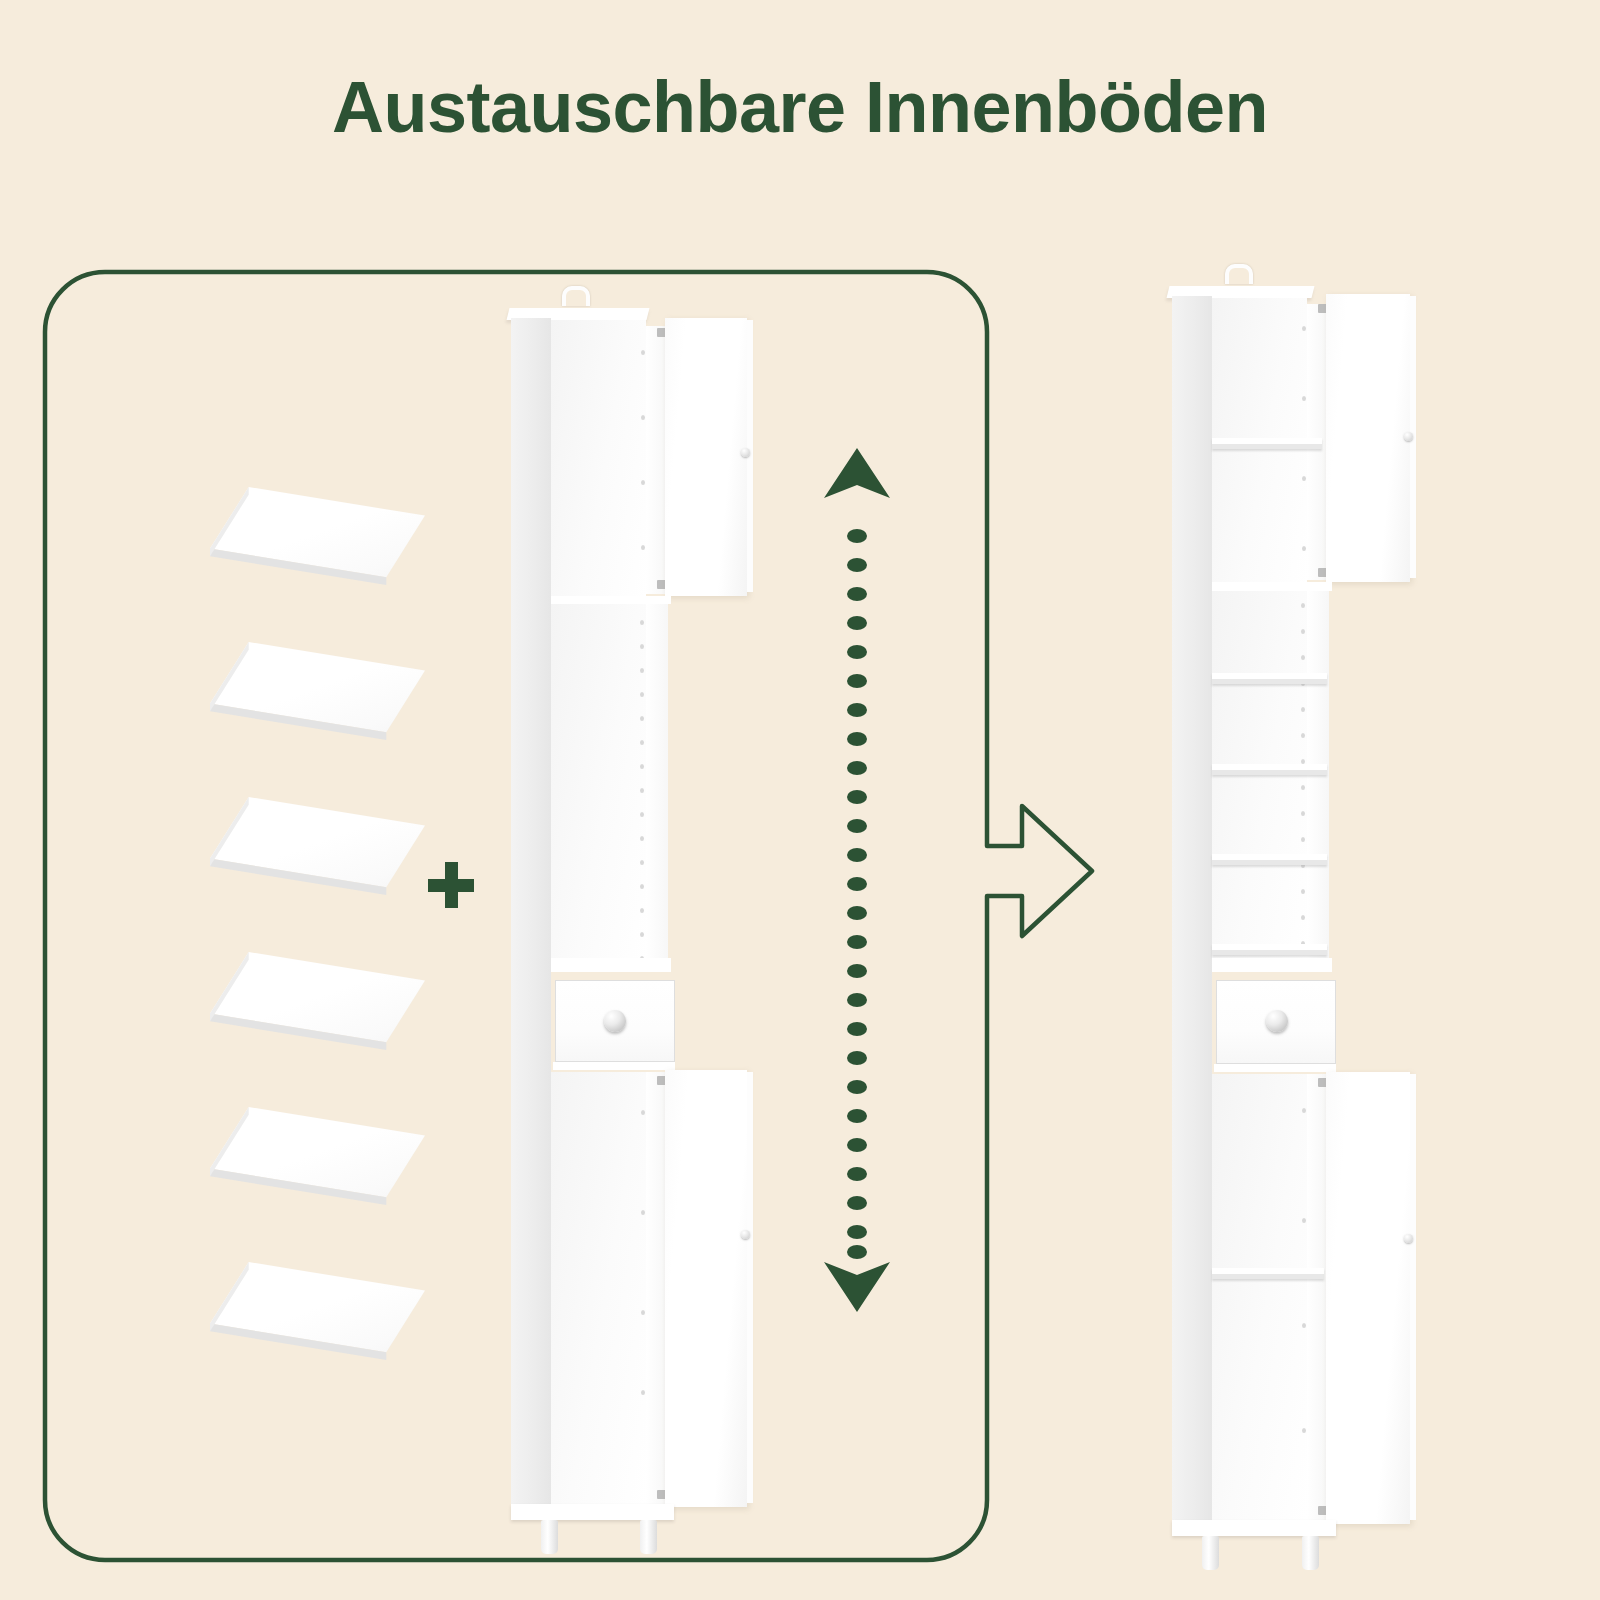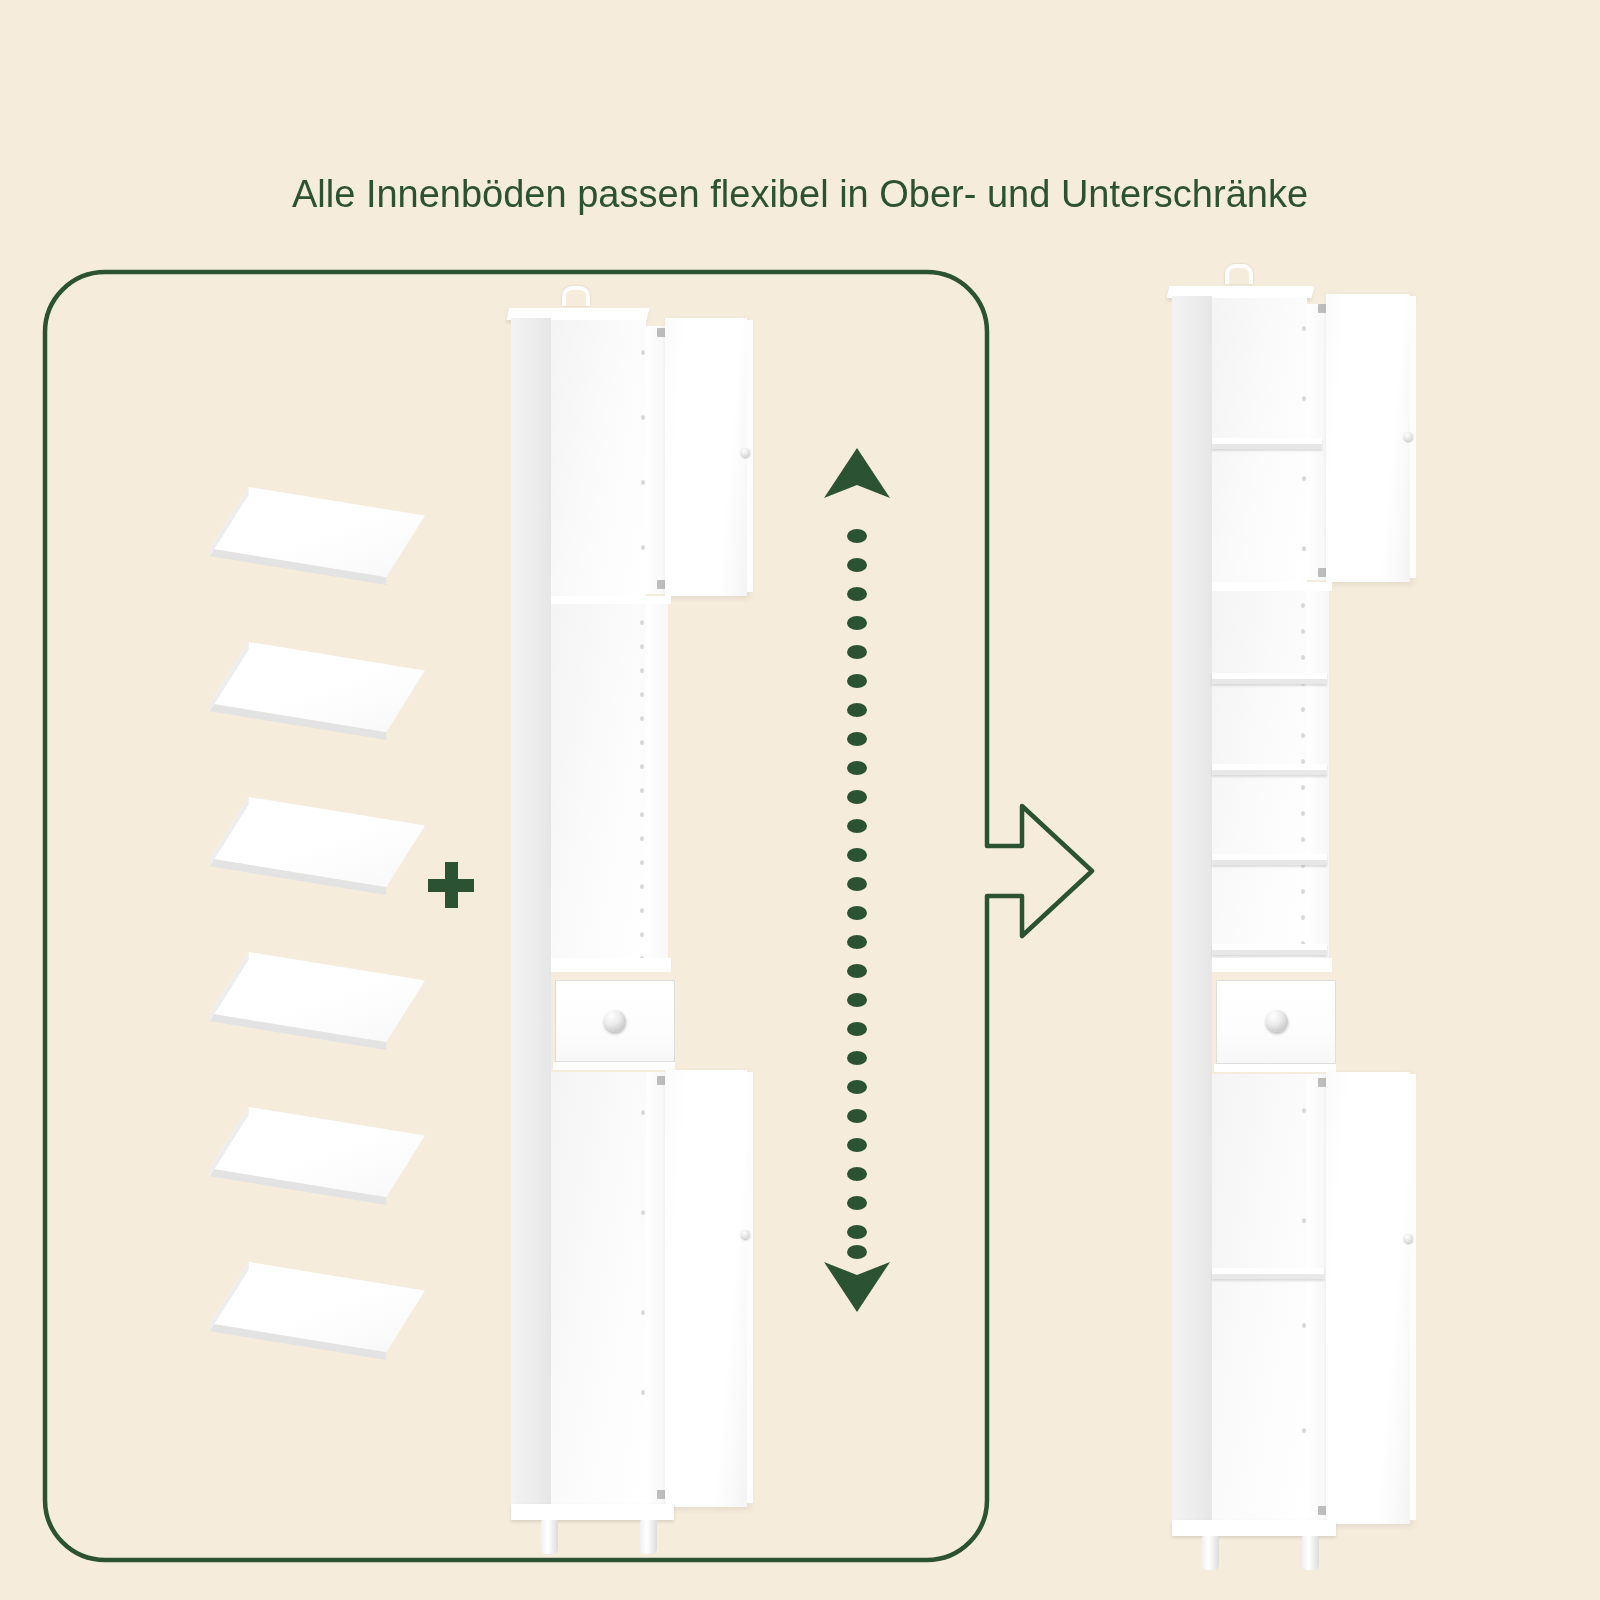--- a/index.html
+++ b/index.html
@@ -205,21 +205,21 @@
     top: 440px;
     width: 70px;
     height: 880px;
   }
 </style>
 </head>
 <body>
 
 <div class="stage">
 
-  <div class="subtitle">Alle Innenböden passen flexibel in Ober- und Unterschränke</div>
+  <div class="title">Austauschbare Innenböden</div>
 
   <svg class="frame-svg" viewBox="0 0 1600 1600">
 
     <path d="M 105 272
              L 927 272
              A 60 60 0 0 1 987 332
              L 987 846
              L 1022 846
              L 1022 806
              L 1092 871

